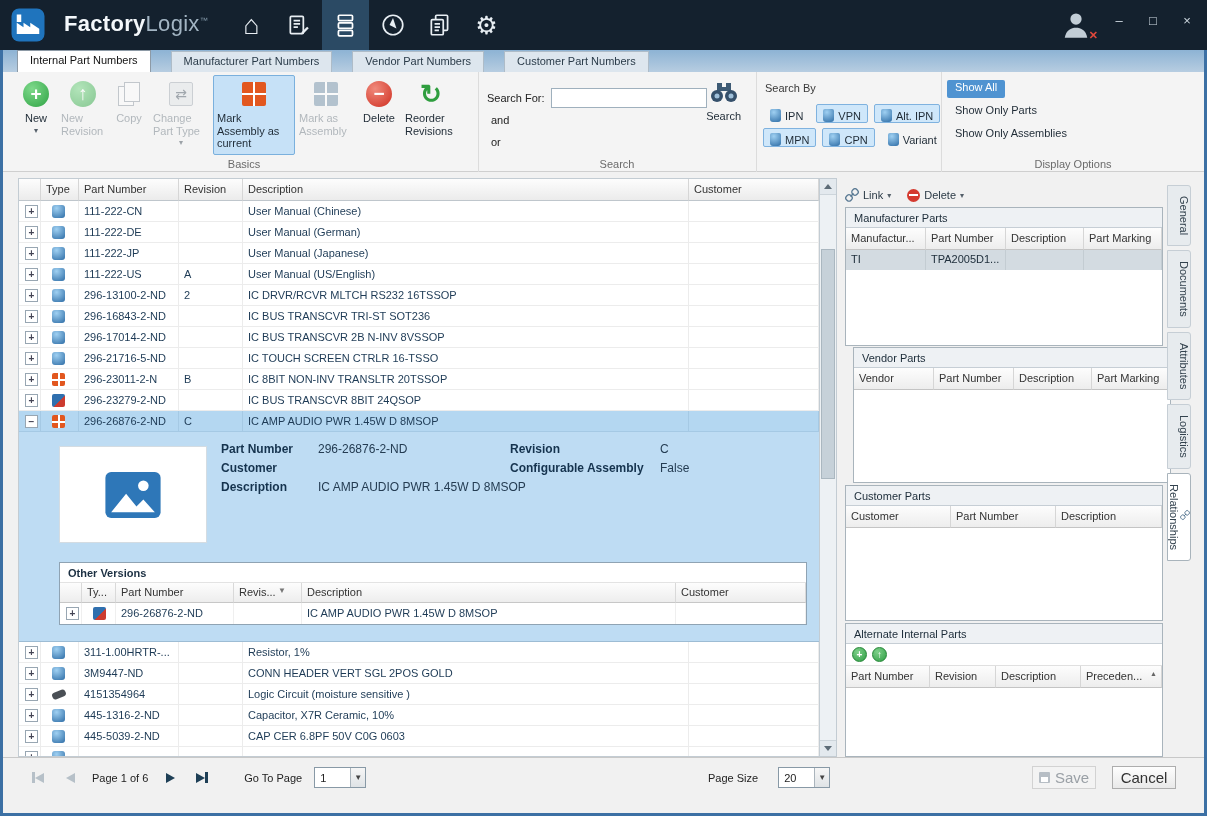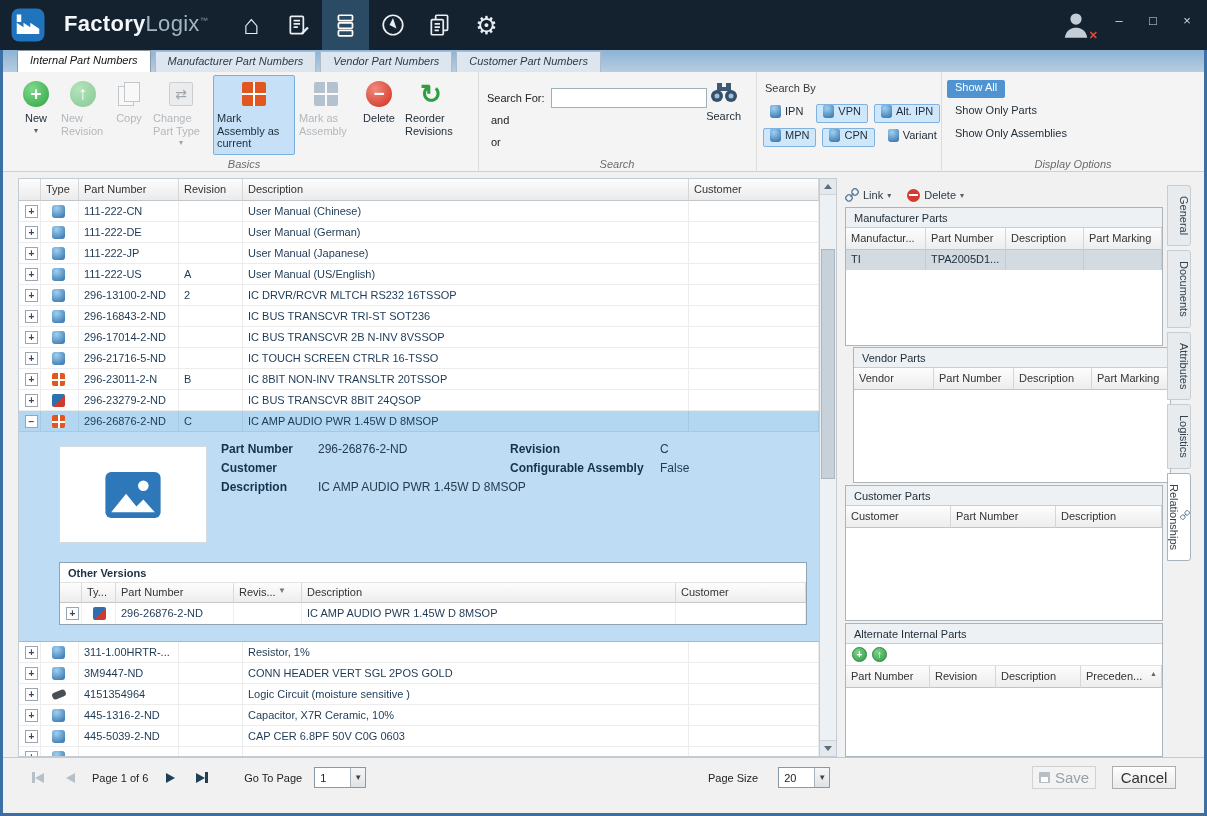--- a/index.html
+++ b/index.html
@@ -26,28 +26,28 @@
   .win-btn { color:#cfd9e1; font-size:13px; width:16px; text-align:center; cursor:pointer; }
 
   
   .app-frame { position:absolute; top:50px; left:0; right:0; bottom:0; background:#f1f1f1;
                border:3px solid #3c70a4; border-top:none; }
 
   
   .tabstrip { position:absolute; left:0; right:0; top:0; height:22px;
               background:linear-gradient(180deg,#8db3d4,#b7cde1); display:flex; align-items:flex-end; padding-left:14px; }
   .doc-tab { height:21px; padding:3px 12px 0 12px; font-size:11px; color:#2a3b49; background:#dde6ee;
-             border:1px solid #aebcc8; border-bottom:none; margin-right:4px; cursor:pointer; white-space:nowrap;font-style:italic; }
+             border:1px solid #aebcc8; border-bottom:none; margin-right:20px; cursor:pointer; white-space:nowrap; }
   .doc-tab.active { background:#fff; color:#111; border-color:#8d9aa6; height:22px; font-weight:400; }
 
   
   .ribbon { position:absolute; left:0; right:0; top:22px; height:100px; background:#f4f4f4; border-bottom:1px solid #cfcfcf; }
   .rb-group { position:absolute; top:0; height:100px; }
   .rb-group + .rb-group { border-left:1px solid #dcdcdc; }
-  .rb-caption { position:absolute; bottom:2px; left:0; right:0; text-align:center; color:#6b6b6b; font-size:11px;font-style:italic; }
+  .rb-caption { position:absolute; bottom:2px; left:0; right:0; text-align:center; color:#6b6b6b; font-size:11px; }
   .rb-row { position:absolute; left:4px; top:3px; display:flex; align-items:flex-start; }
   .rb-btn { display:flex; flex-direction:column; align-items:center; padding:4px 3px 2px 3px; border:1px solid transparent;
             border-radius:2px; cursor:pointer; min-height:80px; }
   .rb-btn.checked { background:#c6e1f7; border-color:#7ab0dd; }
   .rb-btn.disabled { opacity:.55; }
   .rb-label { text-align:left; font-size:11px; color:#1f2b36; line-height:1.15; margin-top:4px; }
   .rb-btn.disabled .rb-label { color:#7b868f; }
   .rb-caret { font-size:8px; color:#55606a; margin-top:1px; }
   .rb-ico { width:28px; height:28px; display:flex; align-items:center; justify-content:center; }
   .ico-circle { width:26px; height:26px; border-radius:50%; color:#fff; font-size:19px; font-weight:bold;
@@ -68,21 +68,21 @@
               color:#5d6a74; font-size:14px; display:flex; align-items:center; justify-content:center; }
 
   .search-for-label { position:absolute; left:8px; top:20px; color:#222; }
   .search-input { position:absolute; left:72px; top:16px; width:156px; height:20px; border:1px solid #9fb0bd; background:#fff; font-size:11px; padding:0 4px; }
   .andor { position:absolute; left:12px; color:#222; }
   .binoc-btn { position:absolute; right:14px; top:8px; display:flex; flex-direction:column; align-items:center; cursor:pointer; }
   .binoc-btn .rb-label { margin-top:6px; }
 
   .sb-caption { position:absolute; left:8px; top:10px; color:#3a3a3a; }
   .sb-row { position:absolute; display:flex; gap:6px; }
-  .sb-btn { display:flex; align-items:flex-start; gap:4px; height:19px; padding:0 6px; border:1px solid transparent; border-radius:2px; cursor:pointer; color:#1f2b36; }
+  .sb-btn { display:flex; align-items:flex-end; gap:4px; height:19px; padding:0 6px; border:1px solid transparent; border-radius:2px; cursor:pointer; color:#1f2b36; }
   .sb-btn[data-selected="true"] { background:#cfe7fa; border-color:#7fb2df; }
   .pn-glyph { width:11px; height:13px; border-radius:2px 2px 3px 3px; background:radial-gradient(circle at 35% 25%,#9fd0f2,#2e6da6); }
 
   .do-item { position:absolute; left:5px; height:18px; padding:1px 8px 0 8px; border-radius:2px; color:#1f2b36; cursor:pointer; white-space:nowrap; }
   .do-item[data-selected="true"] { background:#4f93d1; color:#fff; }
 
   
   .main-table { position:absolute; left:15px; top:128px; width:802px; height:579px; background:#fff;
                 border:1px solid #c3ccd3; overflow:hidden; }
   .mt-header, .mt-row { display:grid; grid-template-columns:22px 38px 100px 64px 446px 1fr; }

